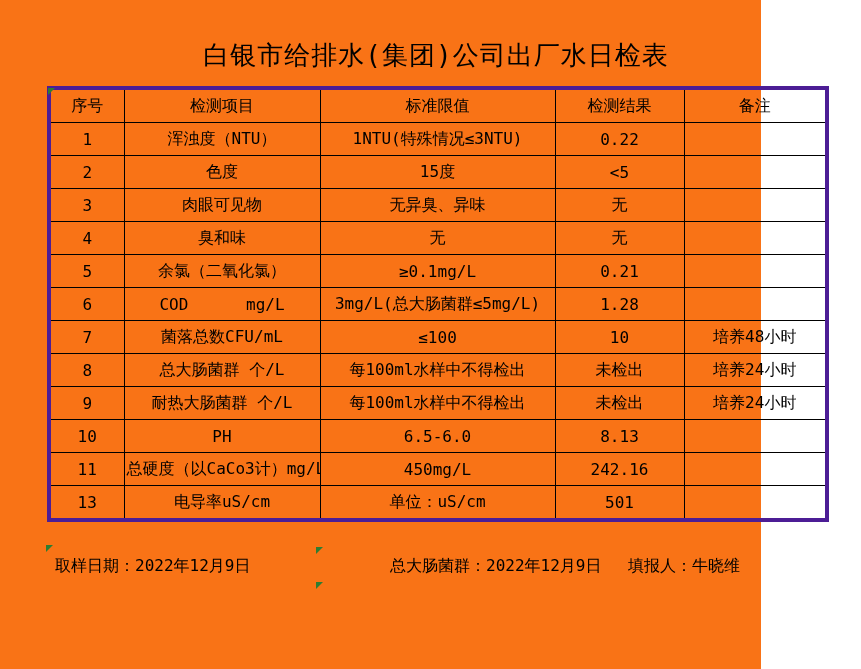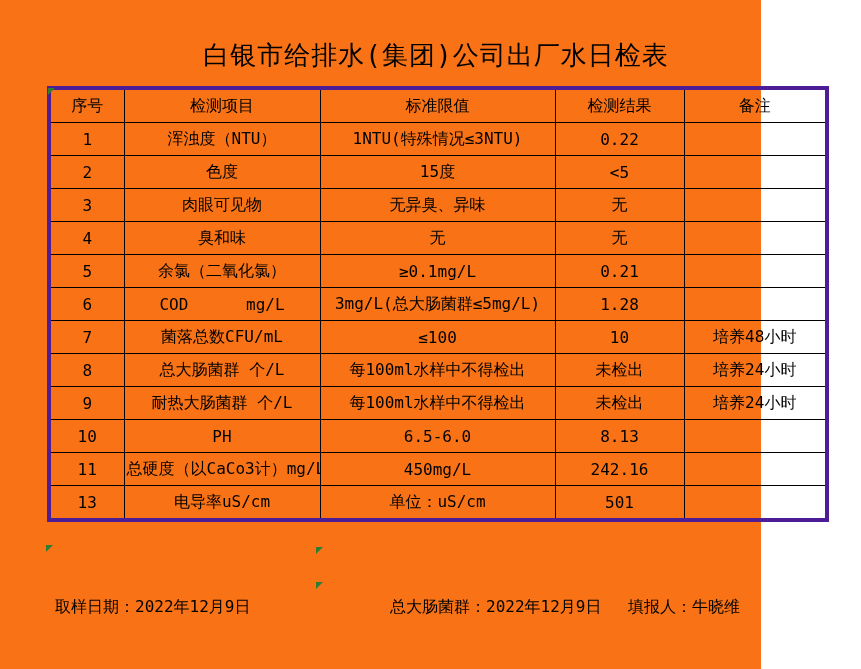--- a/index.html
+++ b/index.html
@@ -33,21 +33,21 @@
     height:32px;
     padding:0 2px;
     text-align:center;
     vertical-align:middle;
     font-size:16px;
     font-weight:normal;
     white-space:pre;
     overflow:hidden;
   }
 
-  .footer-line{position:absolute;left:0;top:548px;width:861px;height:40px;margin-top:41px;}
+  .footer-line{position:absolute;left:0;top:548px;width:861px;height:40px;}
   .footer-item{position:absolute;top:8px;font-size:16px;white-space:pre;}
   .footer-sampling{left:55px;}
   .footer-testdate{left:390px;}
   .footer-reporter{left:628px;text-align:right;}
 
   .tri{
     position:absolute;width:0;height:0;
     border-top:7px solid #2e7d32;
     border-right:7px solid transparent;
   }

